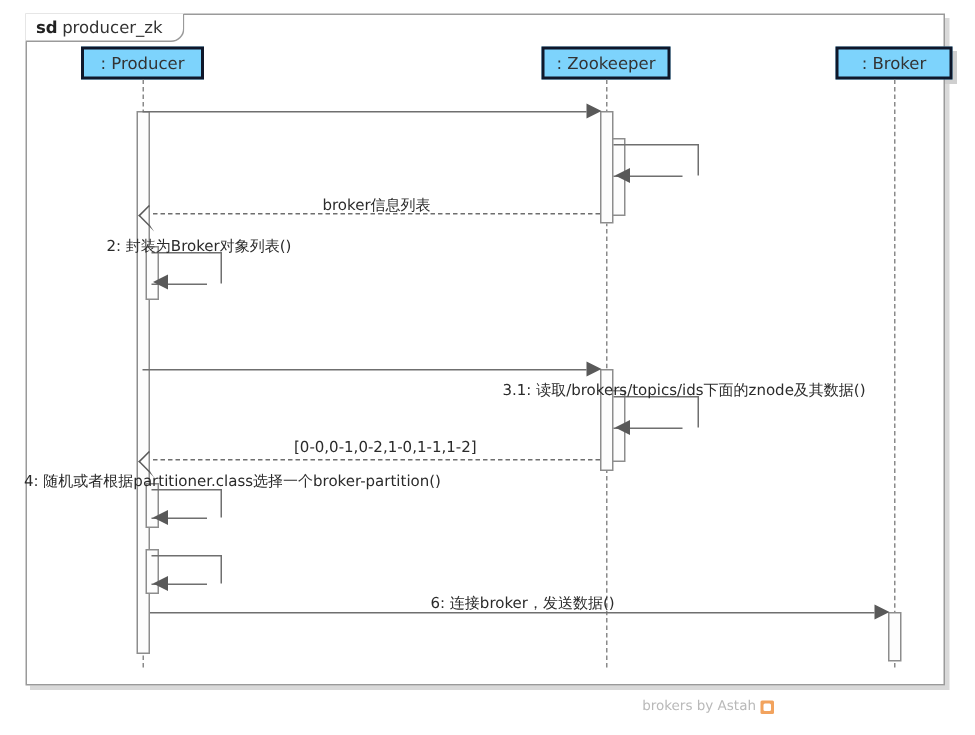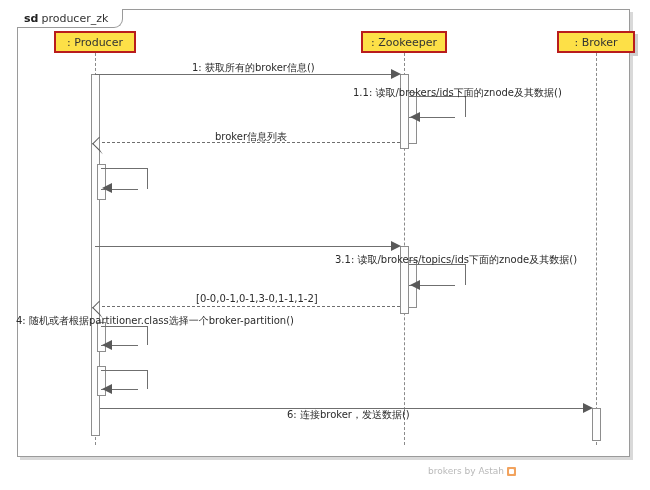--- a/index.html
+++ b/index.html
@@ -27,21 +27,21 @@
     padding:1px 14px 0 7px;white-space:nowrap;
     font-size:11px;color:#222;line-height:17px;
   }
   .frame-tab b{font-weight:bold;}
   .frame-tab span.ttl{font-weight:normal;margin-left:3px;color:#333;}
 
   
   .lifeline{position:absolute;top:31px;}
   .head{
     position:relative;
-    border:2px solid #b91c1c;background:#fde047;
+    border:2px solid #0f172a;background:#7dd3fc;
     font-size:11px;color:#333;text-align:center;
     line-height:20px;height:22px;box-sizing:border-box;
     white-space:nowrap;
   }
   .head-shadow{
     position:absolute;left:3px;top:3px;width:100%;height:100%;
     background:#cfcfcf;z-index:-1;
   }
   .stem{
     position:absolute;top:53px;width:0;
@@ -148,78 +148,77 @@
   <div class="act-sh" style="left:100px;top:325px;height:30px;"></div>
   <div class="act" style="left:97px;top:322px;height:30px;"></div>
   <div class="act-sh" style="left:100px;top:369px;height:30px;"></div>
   <div class="act" style="left:97px;top:366px;height:30px;"></div>
 
   <div class="act-sh" style="left:595px;top:411px;height:33px;"></div>
   <div class="act" style="left:592px;top:408px;height:33px;"></div>
 
   <div class="msg" style="left:95px;top:74px;width:296px;"></div>
   <div class="arrowR" style="left:391px;top:69px;"></div>
-  <div class="mlabel" style="left:192px;top:61px;">1: 获取所有的broker信息()</div>
 
   <div class="self" style="left:409px;top:96px;">
     <div class="self-sh" style="left:3px;top:3px;width:57px;height:22px;"></div>
     <div class="t" style="width:57px;"></div>
     <div class="r" style="left:56px;height:21px;"></div>
     <div class="b" style="top:21px;width:46px;"></div>
   </div>
   <div class="arrowL" style="left:410px;top:112px;"></div>
-  <div class="mlabel" style="left:353px;top:86px;">1.1: 读取/brokers/ids下面的znode及其数据()</div>
 
   <div class="msg ret" style="left:102px;top:142px;width:298px;"></div>
   <div class="arrowL open" style="left:96px;top:138px;"></div>
   <div class="mlabel" style="left:215px;top:130px;">broker信息列表</div>
 
   <div class="self" style="left:101px;top:168px;">
     <div class="self-sh" style="left:3px;top:3px;width:47px;height:22px;"></div>
     <div class="t" style="width:47px;"></div>
     <div class="r" style="left:46px;height:21px;"></div>
     <div class="b" style="top:21px;width:37px;"></div>
   </div>
   <div class="arrowL" style="left:102px;top:183px;"></div>
+  <div class="mlabel" style="left:71px;top:157px;">2: 封装为Broker对象列表()</div>
 
   <div class="msg" style="left:95px;top:246px;width:296px;"></div>
   <div class="arrowR" style="left:391px;top:241px;"></div>
 
   <div class="self" style="left:409px;top:264px;">
     <div class="self-sh" style="left:3px;top:3px;width:57px;height:22px;"></div>
     <div class="t" style="width:57px;"></div>
     <div class="r" style="left:56px;height:21px;"></div>
     <div class="b" style="top:21px;width:46px;"></div>
   </div>
   <div class="arrowL" style="left:410px;top:280px;"></div>
   <div class="mlabel" style="left:335px;top:253px;">3.1: 读取/brokers/topics/ids下面的znode及其数据()</div>
 
   <div class="msg ret" style="left:102px;top:306px;width:298px;"></div>
   <div class="arrowL open" style="left:96px;top:302px;"></div>
-  <div class="mlabel" style="left:196px;top:293px;">[0-0,0-1,0-1,3-0,1-1,1-2]</div>
+  <div class="mlabel" style="left:196px;top:293px;">[0-0,0-1,0-2,1-0,1-1,1-2]</div>
 
   <div class="self" style="left:101px;top:326px;">
     <div class="self-sh" style="left:3px;top:3px;width:47px;height:20px;"></div>
     <div class="t" style="width:47px;"></div>
     <div class="r" style="left:46px;height:19px;"></div>
     <div class="b" style="top:19px;width:37px;"></div>
   </div>
   <div class="arrowL" style="left:102px;top:340px;"></div>
   <div class="mlabel" style="left:16px;top:314px;">4: 随机或者根据partitioner.class选择一个broker-partition()</div>
 
   <div class="self" style="left:101px;top:370px;">
     <div class="self-sh" style="left:3px;top:3px;width:47px;height:20px;"></div>
     <div class="t" style="width:47px;"></div>
     <div class="r" style="left:46px;height:19px;"></div>
     <div class="b" style="top:19px;width:37px;"></div>
   </div>
   <div class="arrowL" style="left:102px;top:384px;"></div>
 
   <div class="msg" style="left:100px;top:408px;width:483px;"></div>
   <div class="arrowR" style="left:583px;top:403px;"></div>
-  <div class="mlabel" style="left:287px;top:395px;margin-top:13px;">6: 连接broker，发送数据()</div>
+  <div class="mlabel" style="left:287px;top:395px;">6: 连接broker，发送数据()</div>
 
   <div class="footer">
     <span>brokers by Astah</span>
     <span class="astah-logo"></span>
   </div>
 
 </div>
 
 </body></html>

